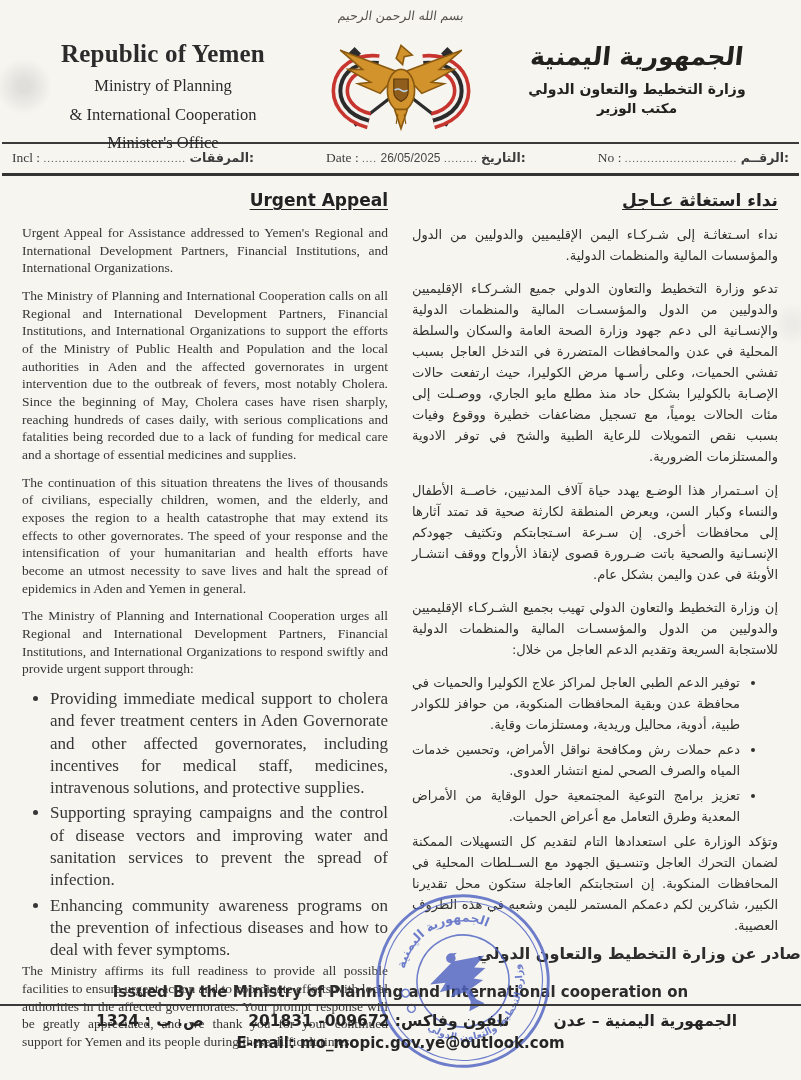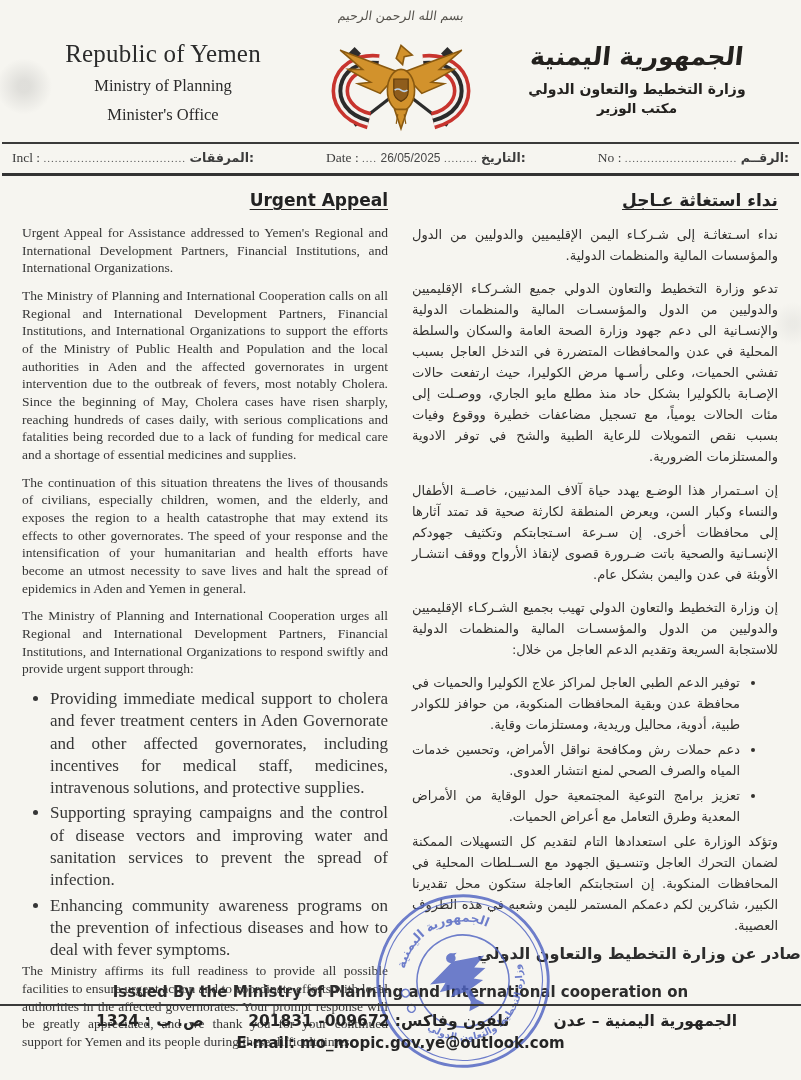--- a/index.html
+++ b/index.html
@@ -17,21 +17,21 @@
       #f6f5f0;
     overflow:hidden;
     color:#2f2f2f;
   }
   
   .header{position:relative;height:142px;}
   .hdr-en{
     position:absolute;left:18px;top:40px;width:290px;text-align:center;
     color:#2b2b2b;
   }
-  .hdr-en .title{font-size:25px;font-weight:normal;letter-spacing:.2px;}
+  .hdr-en .title{font-size:25px;font-weight:bold;letter-spacing:.2px;}
   .hdr-en .sub{font-size:16.5px;line-height:1.25;margin-top:8px;}
   .hdr-center{position:absolute;left:308px;top:8px;width:186px;text-align:center;}
   .bismillah{
     font-family:"DejaVu Sans",sans-serif;
     font-size:12.5px;color:#55524c;transform:skewX(-8deg);
     white-space:nowrap;
   }
   .hdr-ar{
     position:absolute;right:14px;top:42px;width:300px;text-align:center;
     font-family:"DejaVu Sans",sans-serif;color:#23211e;
@@ -103,20 +103,21 @@
 </style>
 </head>
 <body>
 
 <div class="page">
 
   <div class="header">
     <div class="hdr-en">
       <div class="title">Republic of Yemen</div>
       <div class="sub">Ministry of Planning</div>
+      <div class="sub">&amp; International Cooperation</div>
       <div class="sub">Minister's Office</div>
     </div>
 
     <div class="hdr-center">
       <div class="bismillah">بسم الله الرحمن الرحيم</div>
       
       <svg width="178" height="112" viewBox="0 0 220 140" aria-hidden="true">
 
         <line x1="52" y1="128" x2="168" y2="38" stroke="#2c2c2c" stroke-width="4"></line>
         <line x1="168" y1="128" x2="52" y2="38" stroke="#2c2c2c" stroke-width="4"></line>

